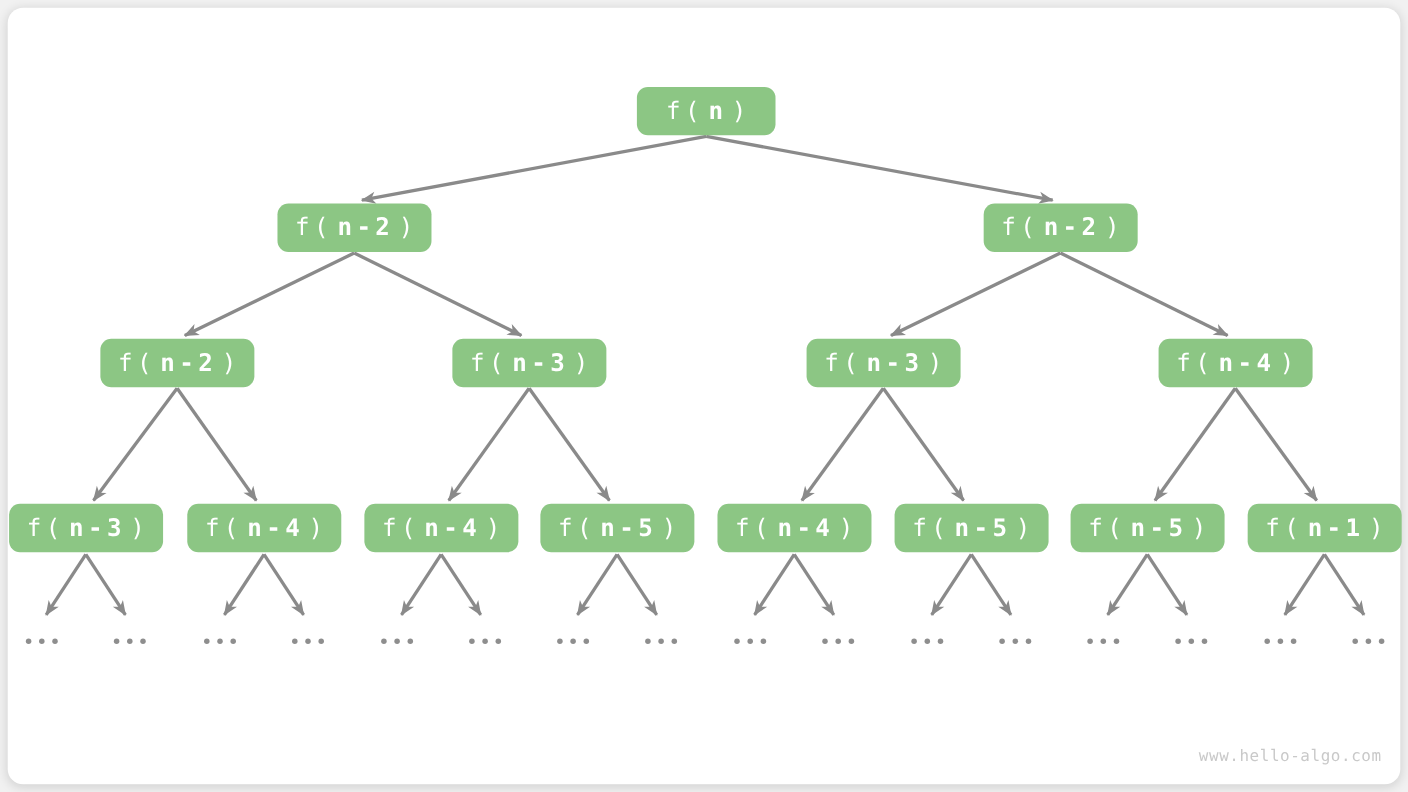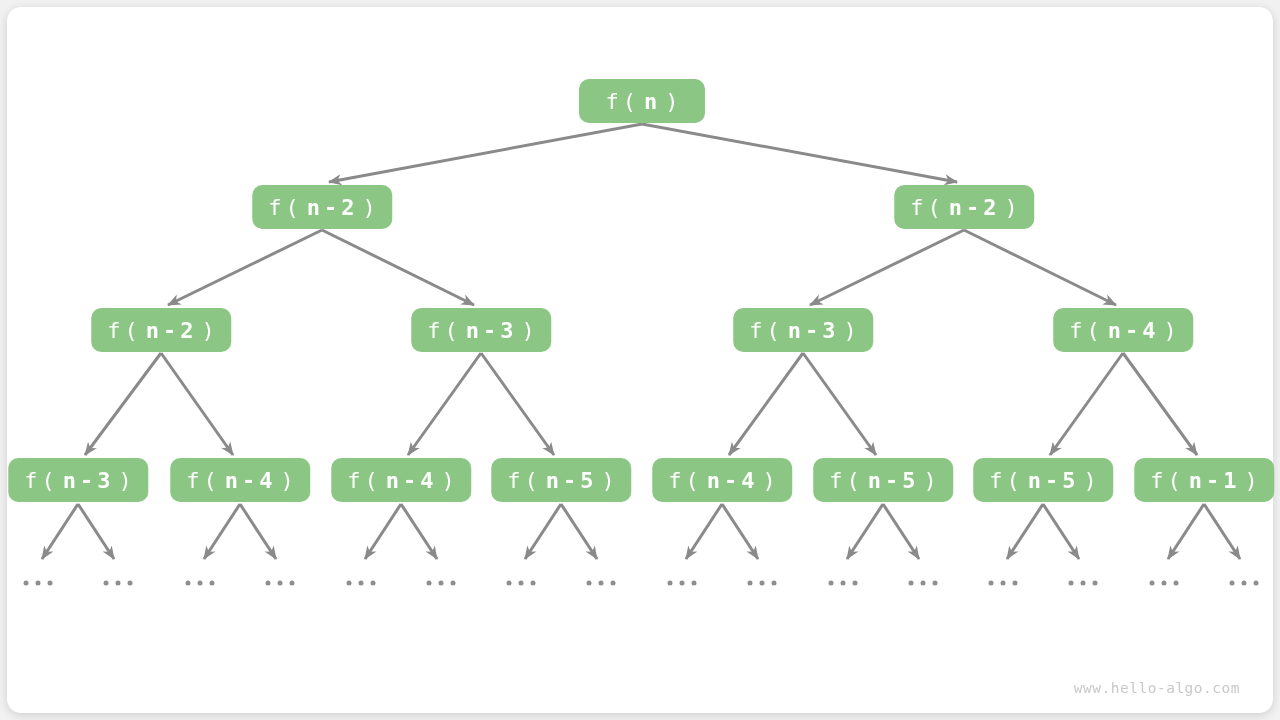--- a/index.html
+++ b/index.html
@@ -69,21 +69,21 @@
     transform: translate(-50%, -50%);
   }
   .dot {
     width: 5px;
     height: 5px;
     border-radius: 50%;
     background: var(--dot-color, #8E8E8E);
   }
   .watermark {
     position: absolute;
-    right: 40px;
+    right: 24px;
     bottom: 24px;
     font-size: 14.5px;
     letter-spacing: 0.5px;
     color: var(--watermark-color, #C9C9C9);
   }
 </style>
 </head>
 <body>
 
 <div class="frame">

